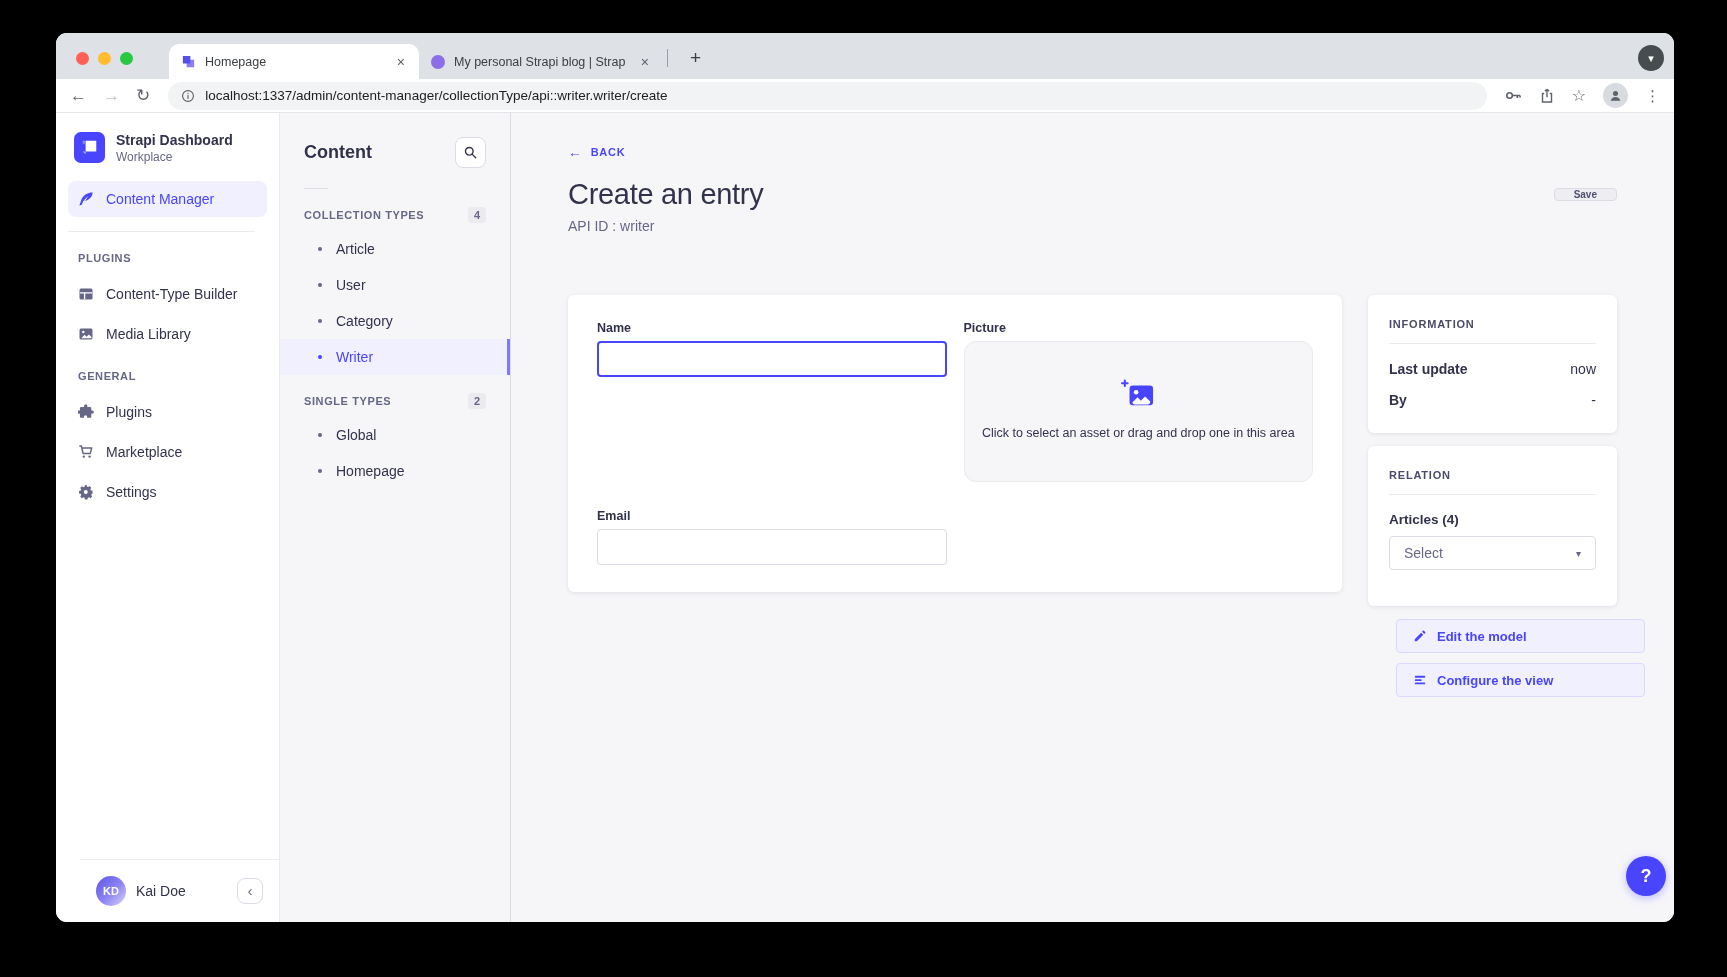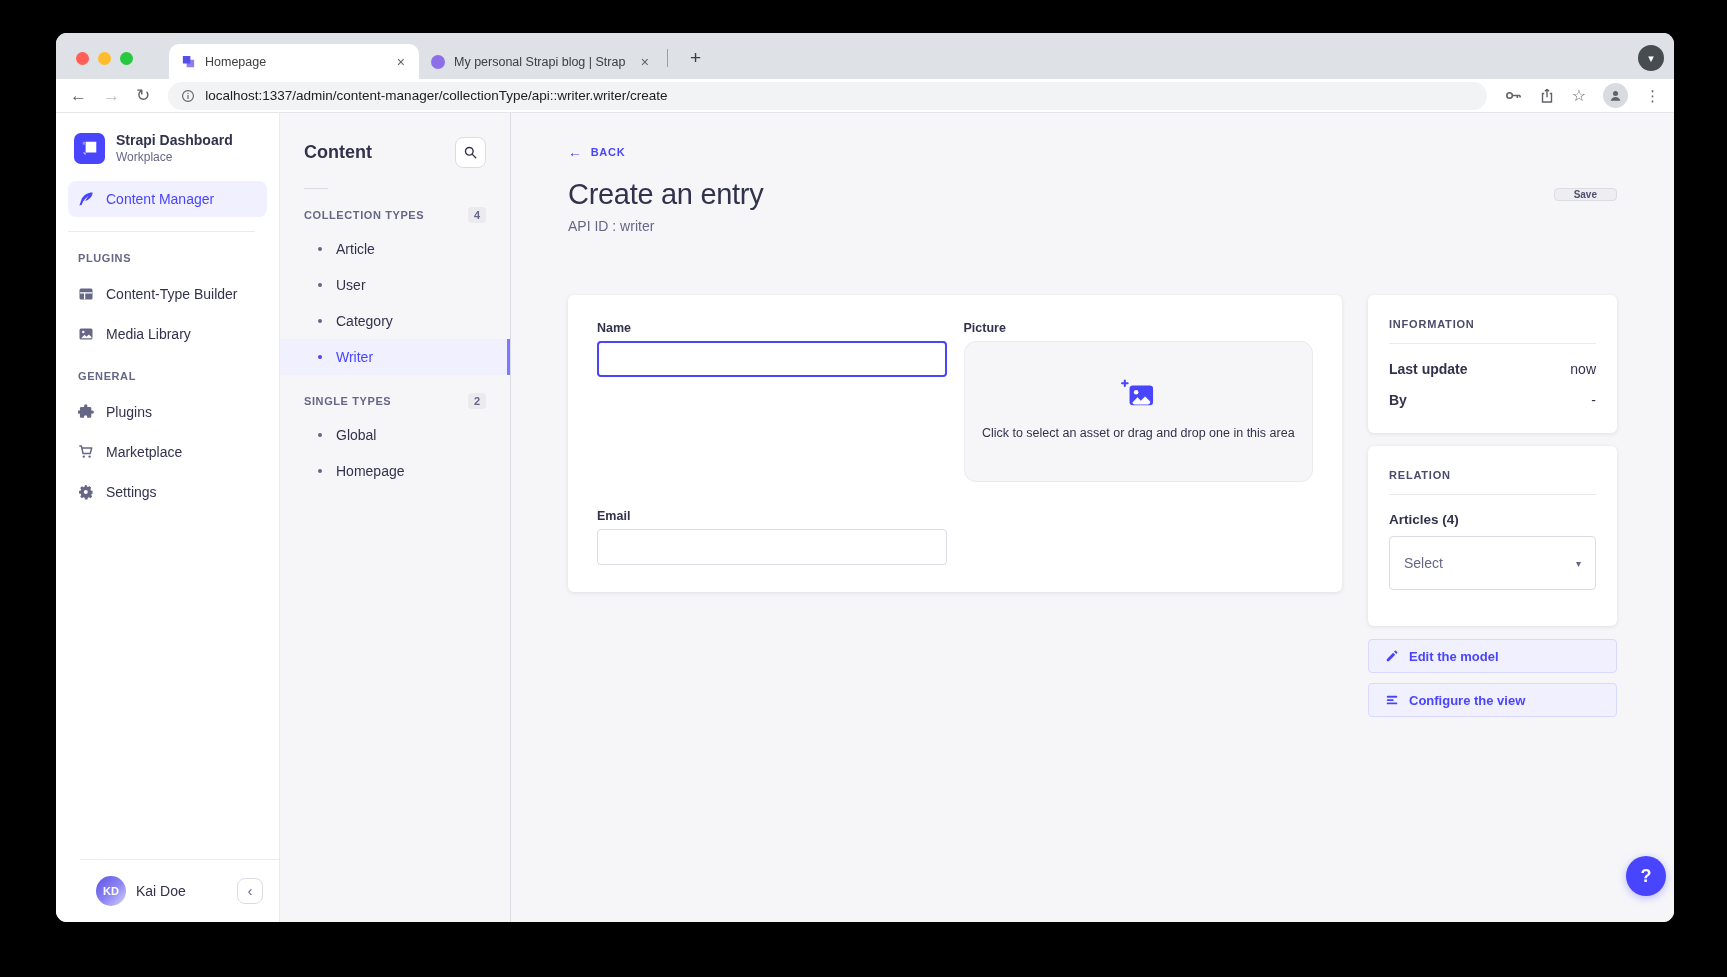--- a/index.html
+++ b/index.html
@@ -35,21 +35,21 @@
   .chrome-right svg,.chrome-right .nav-glyph{color:var(--chrome-icon);}
   .chrome-avatar{width:25px;height:25px;border-radius:50%;background:#D8DBDF;display:flex;align-items:center;justify-content:center;color:#3C4350;}
   .star{font-size:16px;}
   .menu-dots{font-size:15px;color:var(--chrome-icon);}
 
   
   .app{flex:1;display:flex;min-height:0;}
 
   
   .sidebar{width:224px;background:#fff;border-right:1px solid var(--border-light);display:flex;flex-direction:column;flex:none;}
-  .brand{display:flex;align-items:flex-end;gap:11px;padding:19px 18px 17px;}
+  .brand{display:flex;align-items:flex-start;gap:11px;padding:19px 18px 17px;}
   .brand-title{font-size:14px;font-weight:700;color:var(--text-dark);}
   .brand-sub{font-size:12px;color:var(--text-gray);margin-top:2px;}
   .side-nav{padding:0 12px;}
   .side-item{height:36px;border-radius:8px;display:flex;align-items:center;gap:12px;padding:0 10px;font-size:14px;color:var(--text-dark);margin-bottom:4px;}
   .side-item .icn{color:#666687;display:flex;}
   .side-item.active{background:var(--accent-soft);color:var(--accent);font-weight:500;}
   .side-item.active .icn{color:var(--accent);}
   .side-divider{height:1px;background:var(--border-light);margin:10px 24px 6px 12px;}
   .side-section{font-size:11px;font-weight:700;letter-spacing:.6px;color:var(--text-gray);margin:14px 22px 12px;}
   .side-spacer{flex:1;}
@@ -91,24 +91,24 @@
   .upload-icon{color:var(--accent);display:flex;}
   .upload-hint{font-size:12.5px;font-weight:500;color:var(--text-dark);text-align:center;max-width:320px;line-height:1.55;}
   .right-col{width:249px;flex:none;}
   .panel-card{background:#fff;border-radius:6px;box-shadow:0 1px 4px rgba(33,33,52,.1);padding:23px 21px 10px;margin-bottom:13px;}
   .panel-card.relation{padding-bottom:36px;}
   .panel-header{font-size:11px;font-weight:700;letter-spacing:.8px;color:#4A4A6A;}
   .panel-divider{height:1px;background:var(--border-light);margin:13px 0 17px;}
   .info-row{display:flex;align-items:center;justify-content:space-between;margin-bottom:15px;font-size:14px;color:var(--text-dark);}
   .info-key{font-weight:700;}
   .rel-label{font-size:13.5px;font-weight:700;color:var(--text-dark);margin-bottom:9px;}
-  .select-box{height:54px;border:1px solid var(--border);border-radius:4px;background:#fff;display:flex;align-items:center;justify-content:space-between;padding:0 14px;}
+  .select-box{height:34px;border:1px solid var(--border);border-radius:4px;background:#fff;display:flex;align-items:center;justify-content:space-between;padding:0 14px;}
   .select-ph{font-size:14px;color:var(--text-gray);}
   .select-caret{font-size:10px;color:#666687;}
-  .action-btn{width:100%;height:34px;background:var(--accent-soft);border:1px solid var(--accent-border);border-radius:4px;display:flex;align-items:center;gap:10px;padding:0 16px;color:var(--accent);font-size:13px;font-weight:600;margin-bottom:10px;font-family:inherit;}
+  .action-btn{width:100%;height:34px;background:var(--accent-soft);border:1px solid var(--accent-border);border-radius:4px;display:flex;align-items:center;gap:10px;padding:0 16px;color:var(--accent);font-size:13px;font-weight:600;margin-bottom:10px;font-family:inherit;margin-left:28px;}
   .action-btn .icn{display:flex;color:var(--accent);}
   .help-fab{position:absolute;right:8px;bottom:26px;width:40px;height:40px;border-radius:50%;background:var(--accent);color:#fff;font-size:18px;font-weight:700;display:flex;align-items:center;justify-content:center;box-shadow:0 2px 8px rgba(73,69,255,.35);}
 </style>
 </head>
 <body>
 
 <div class="window">
 
   <div class="tabbar">
     <div class="traffic">

